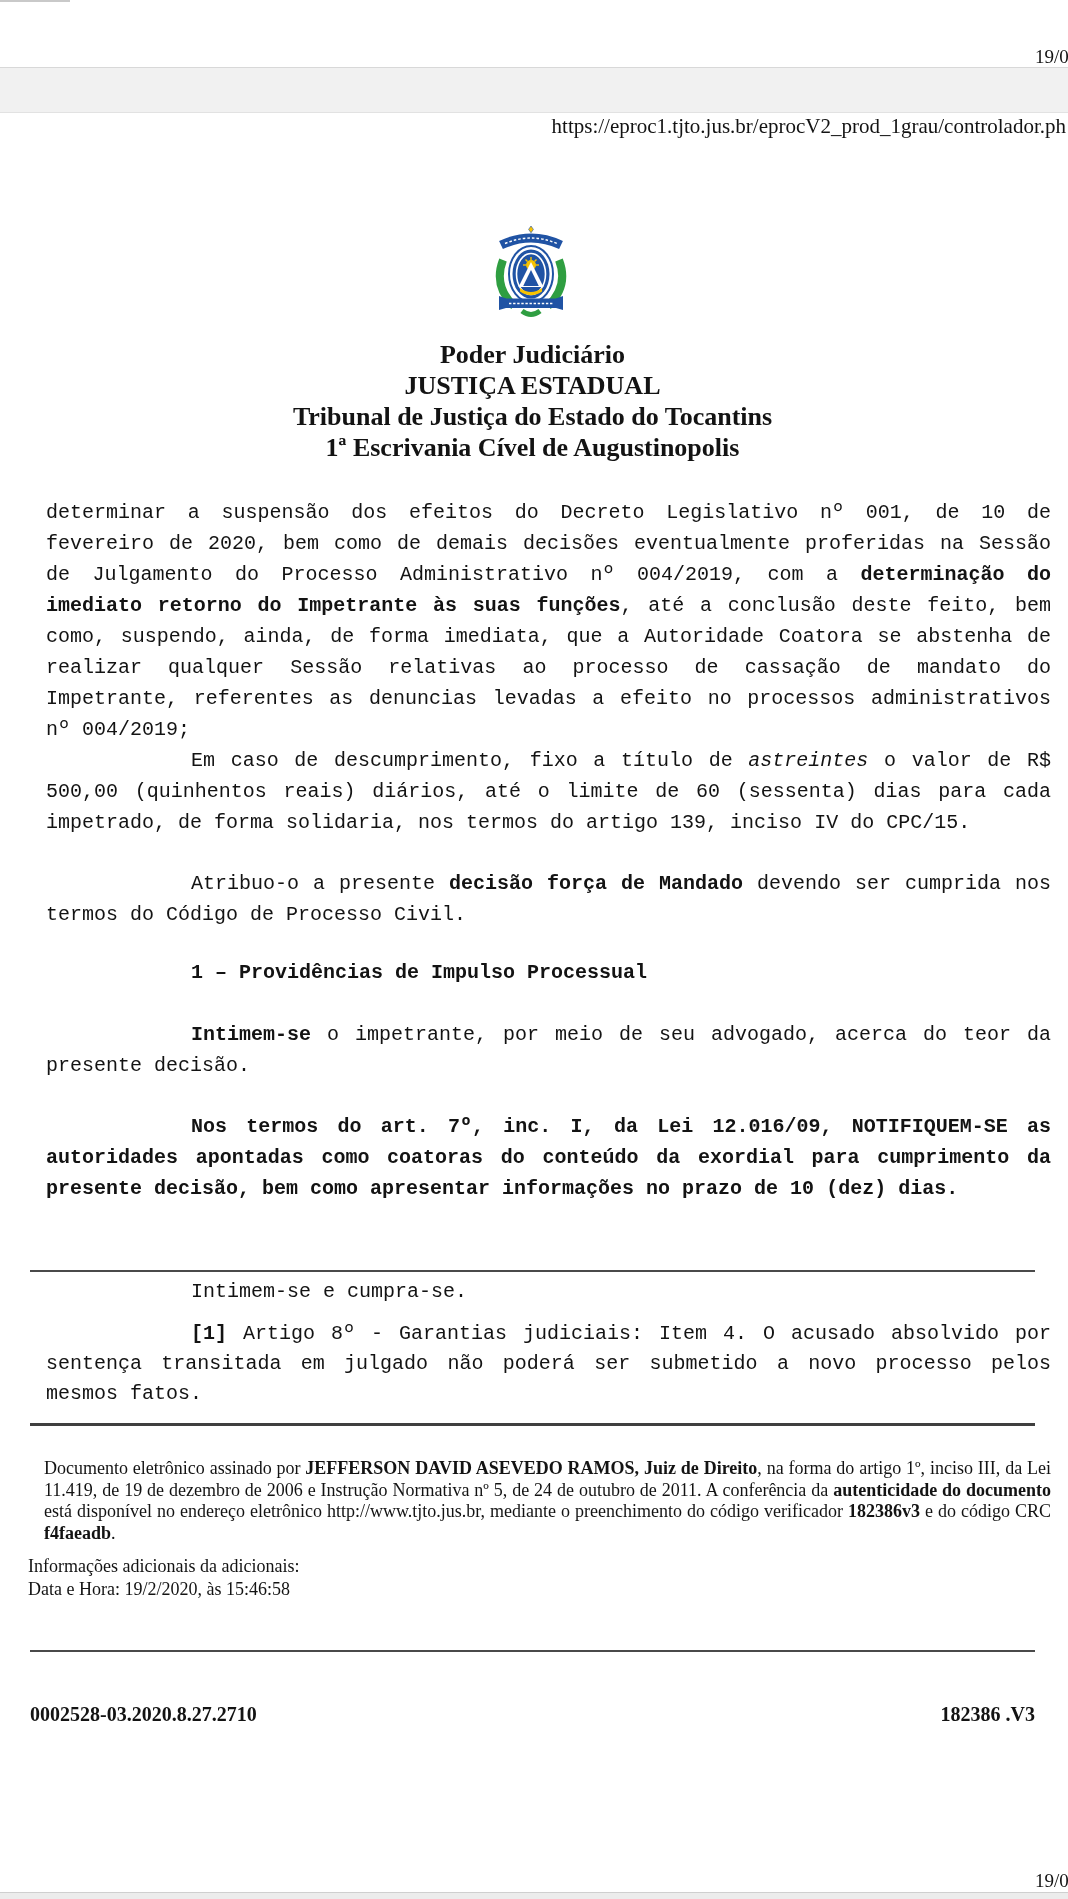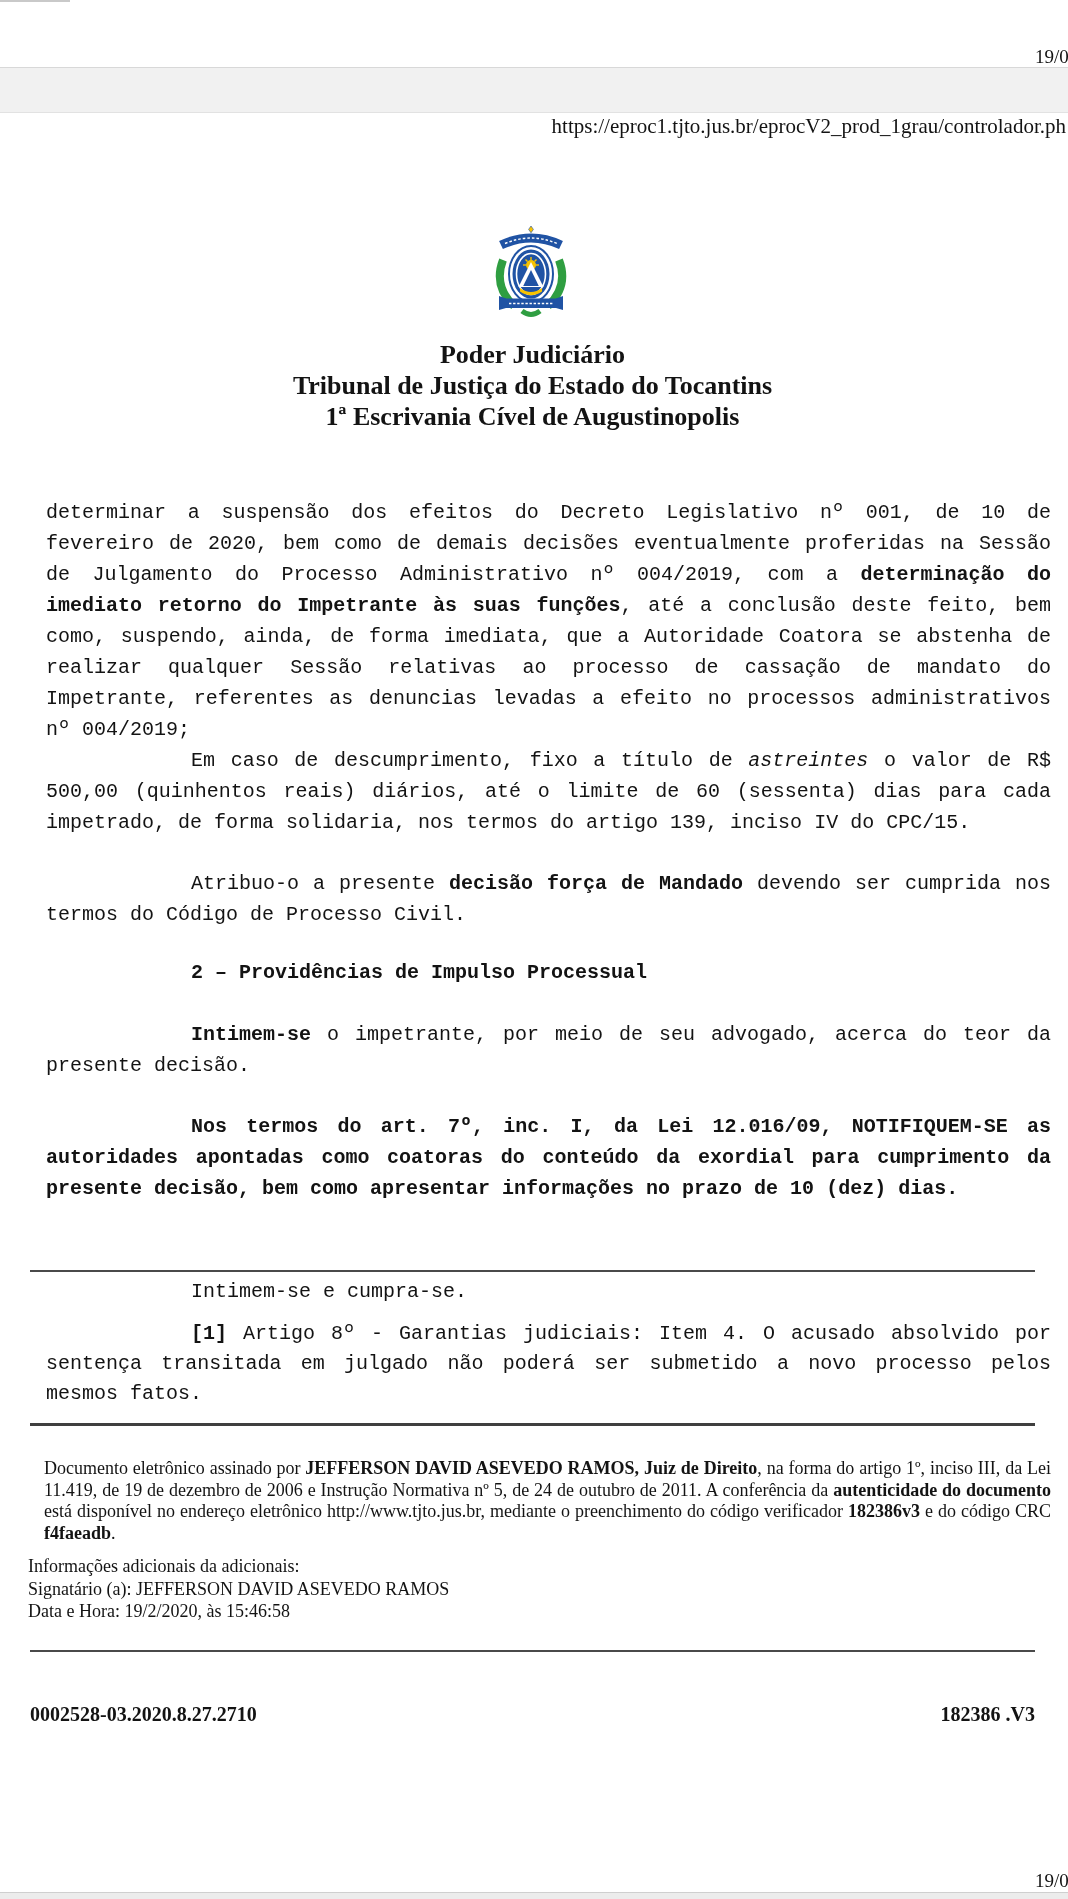--- a/index.html
+++ b/index.html
@@ -96,49 +96,49 @@
     <path d="M28,62 Q39,70 50,62 L50,65.5 Q39,73 28,65.5 Z" fill="#f8c300"></path>
     <path d="M7,70 L14,72.5 L14,82 L7,84 Z" fill="#2053a4"></path>
     <path d="M71,70 L64,72.5 L64,82 L71,84 Z" fill="#2053a4"></path>
     <rect x="13" y="72.5" width="52" height="9.5" fill="#2053a4"></rect>
     <line x1="17" y1="77.5" x2="61" y2="77.5" stroke="#ffffff" stroke-width="1.3" stroke-dasharray="2.4 1.7"></line>
     <path d="M30,85 Q39,92 48,85" stroke="#2f9e41" stroke-width="5" fill="none"></path>
   </svg>
 
   <div class="header">
     <div class="h-line">Poder Judiciário</div>
+    <div class="h-line">JUSTIÇA ESTADUAL</div>
     <div class="h-line">Tribunal de Justiça do Estado do Tocantins</div>
     <div class="h-line">1ª Escrivania Cível de Augustinopolis</div>
   </div>
 
   <p id="p1" class="bp"><span>determinar a suspensão dos efeitos do Decreto Legislativo nº 001, de 10 de fevereiro de 2020, bem como de demais decisões eventualmente proferidas na Sessão de Julgamento do Processo Administrativo nº 004/2019, com a </span><b>determinação do imediato retorno do Impetrante às suas funções</b><span>, até a conclusão deste feito, bem como, suspendo, ainda, de forma imediata, que a Autoridade Coatora se abstenha de realizar qualquer Sessão relativas ao processo de cassação de mandato do Impetrante, referentes as denuncias levadas a efeito no processos administrativos nº 004/2019;</span></p>
 
   <p id="p2" class="bp indent"><span>Em caso de descumprimento, fixo a título de </span><i>astreintes</i><span> o valor de R$ 500,00 (quinhentos reais) diários, até o limite de 60 (sessenta) dias para cada impetrado, de forma solidaria, nos termos do artigo 139, inciso IV do CPC/15.</span></p>
 
   <p id="p3" class="bp indent"><span>Atribuo-o a presente </span><b>decisão força de Mandado</b><span> devendo ser cumprida nos termos do Código de Processo Civil.</span></p>
 
-  <p id="h4" class="bp indent bold">2 – Providências de Impulso Processual</p>
+  <p id="h4" class="bp indent bold">1 – Providências de Impulso Processual</p>
 
   <p id="p5" class="bp indent"><b>Intimem-se</b><span> o impetrante, por meio de seu advogado, acerca do teor da presente decisão.</span></p>
 
   <p id="p6" class="bp indent bold">Nos termos do art. 7º, inc. I, da Lei 12.016/09, NOTIFIQUEM-SE as autoridades apontadas como coatoras do conteúdo da exordial para cumprimento da presente decisão, bem como apresentar informações no prazo de 10 (dez) dias.</p>
 
   <p id="p7" class="bp indent">Intimem-se e cumpra-se.</p>
 
   <div class="rule rule1"></div>
 
   <p id="footnote" class="bp indent"><b>[1]</b><span> Artigo 8º - Garantias judiciais: Item 4. O acusado absolvido por sentença transitada em julgado não poderá ser submetido a novo processo pelos mesmos fatos.</span></p>
 
   <div class="rule rule2"></div>
 
   <p id="sig"><span>Documento eletrônico assinado por </span><b>JEFFERSON DAVID ASEVEDO RAMOS, Juiz de Direito</b><span>, na forma do artigo 1º, inciso III, da Lei 11.419, de 19 de dezembro de 2006 e Instrução Normativa nº 5, de 24 de outubro de 2011. A conferência da </span><b>autenticidade do documento</b><span> está disponível no endereço eletrônico http://www.tjto.jus.br, mediante o preenchimento do código verificador </span><b>182386v3</b><span> e do código CRC </span><b>f4faeadb</b><span>.</span></p>
 
   <div id="siginfo">
     <div>Informações adicionais da adicionais:</div>
-    <div>Signatário (a): JEFFERSON DAVID ASEVEDO RAMOS</div>
     <div>Data e Hora: 19/2/2020, às 15:46:58</div>
   </div>
 
   <div class="rule rule3"></div>
 
   <div id="footer-left">0002528-03.2020.8.27.2710</div>
   <div id="footer-right">182386 .V3</div>
 
   <div class="date-bottom">19/0</div>
   <div class="grayband-bottom"></div>

